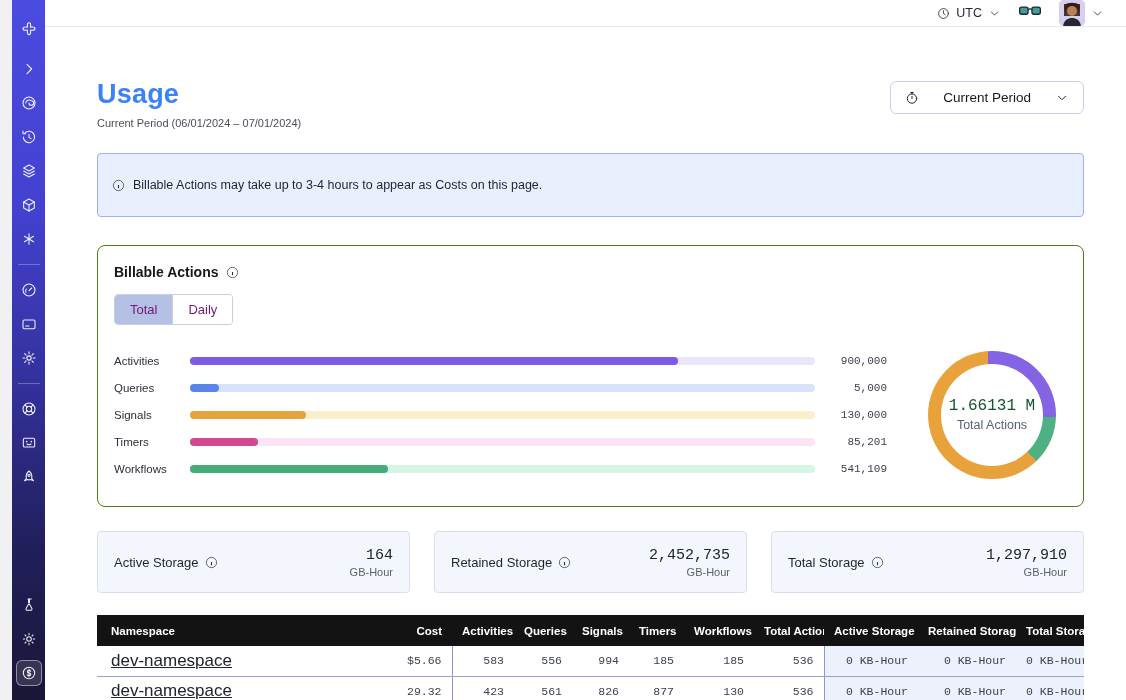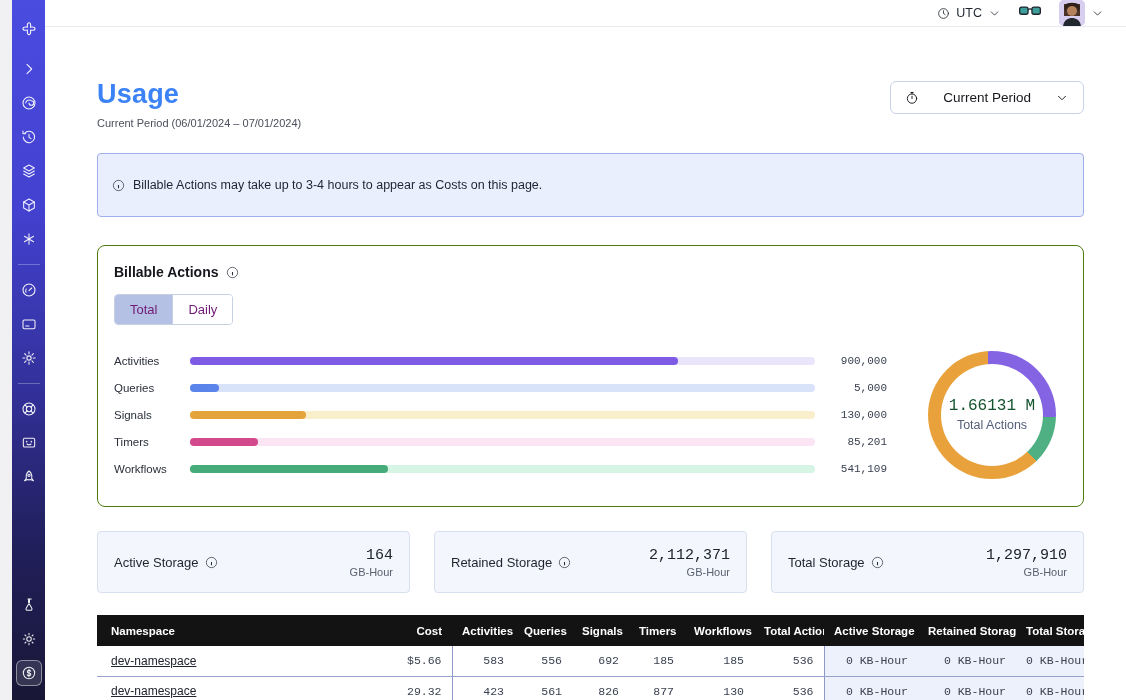--- a/index.html
+++ b/index.html
@@ -90,21 +90,21 @@
   table.usage th {
     background:#131313; color:#fff; font-size:11.5px; font-weight:700; height:31px;
     padding:0 10px; text-align:right; white-space:nowrap; overflow:hidden;
   }
   table.usage th.c-namespace { text-align:left; padding-left:14px; }
   table.usage td {
     height:30px; font-size:11.5px; color:#3A4150; padding:0 10px; text-align:right;
     border-bottom:1px solid #98A3CC; white-space:nowrap; overflow:hidden;
   }
   table.usage td.c-namespace { text-align:left; padding-left:14px; font-family:"Liberation Sans",sans-serif; }
-  table.usage td.c-namespace a { color:#20242E; font-size:12px; text-decoration:underline; }
+  table.usage td.c-namespace a { color:#20242E; font-size:17px; text-decoration:underline; }
   .vdiv-r { border-right:1px solid #8D99C9; }
   td.storage-cell { background:#ECF1FC; }
 </style>
 </head>
 <body>
 
 <div class="screen">
   <div class="gutter"></div>
 
   <nav class="sidebar">
@@ -348,21 +348,21 @@
           </div>
           <div class="storage-card">
             <div class="storage-label">
               <span>Retained Storage</span>
               <svg class="icon-info" viewBox="0 0 24 24">
                 <circle cx="12" cy="12" r="9.5"></circle>
                 <path d="M12 11v6M12 7.2v.4" stroke-width="2"></path>
               </svg>
             </div>
             <div class="storage-right">
-              <div class="storage-value mono">2,112,371</div>
+              <div class="storage-value mono">2,452,735</div>
               <div class="storage-unit">GB-Hour</div>
             </div>
           </div>
           <div class="storage-card">
             <div class="storage-label">
               <span>Total Storage</span>
               <svg class="icon-info" viewBox="0 0 24 24">
                 <circle cx="12" cy="12" r="9.5"></circle>
                 <path d="M12 11v6M12 7.2v.4" stroke-width="2"></path>
               </svg>
@@ -402,21 +402,21 @@
               <th class="c-retained-storage">Retained Storage</th>
               <th class="c-total-storage">Total Storage</th>
             </tr>
           </thead>
         <tbody id="tbody">
             <tr>
               <td class="c-namespace"><a href="#">dev-namespace</a></td>
               <td class="c-cost vdiv-r mono">$5.66</td>
               <td class="c-activities mono">583</td>
               <td class="c-queries mono">556</td>
-              <td class="c-signals mono">692</td>
+              <td class="c-signals mono">994</td>
               <td class="c-timers mono">185</td>
               <td class="c-workflows mono">185</td>
               <td class="c-total-actions vdiv-r mono">536</td>
               <td class="c-active-storage storage-cell mono">0 KB-Hour</td>
               <td class="c-retained-storage storage-cell mono">0 KB-Hour</td>
               <td class="c-total-storage storage-cell mono">0 KB-Hour</td>
             </tr>
             <tr>
               <td class="c-namespace"><a href="#">dev-namespace</a></td>
               <td class="c-cost vdiv-r mono">29.32</td>

